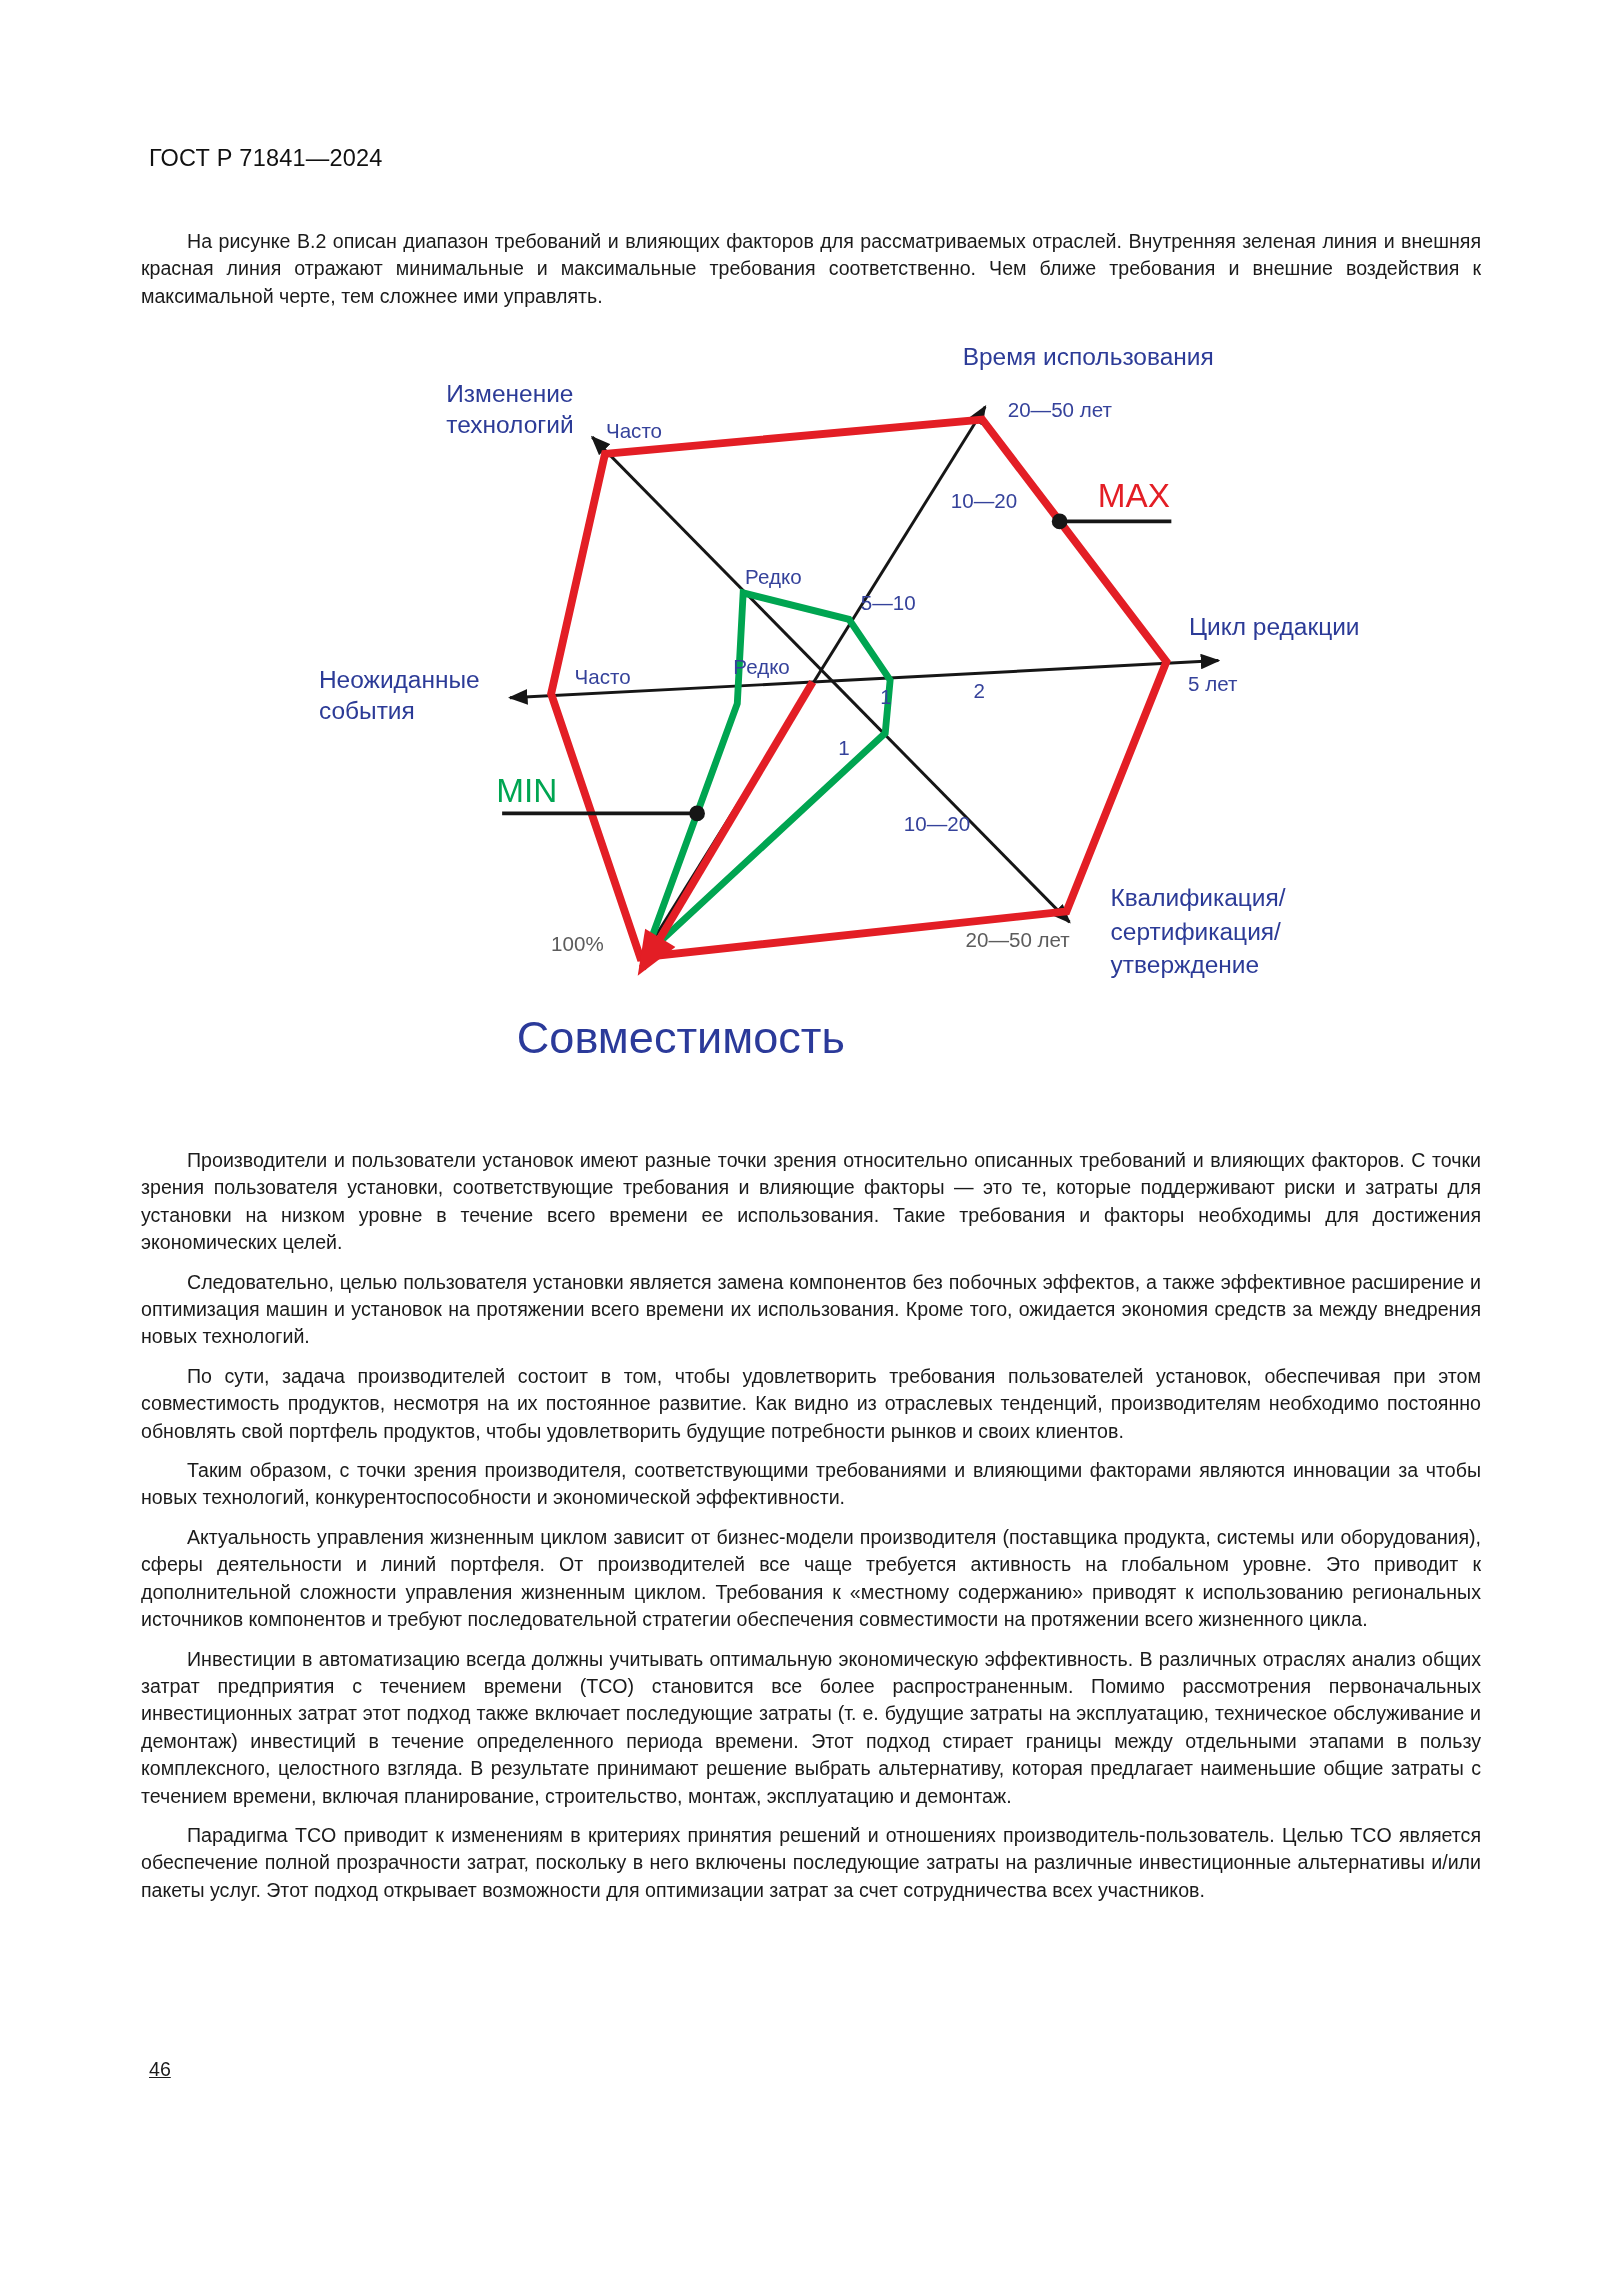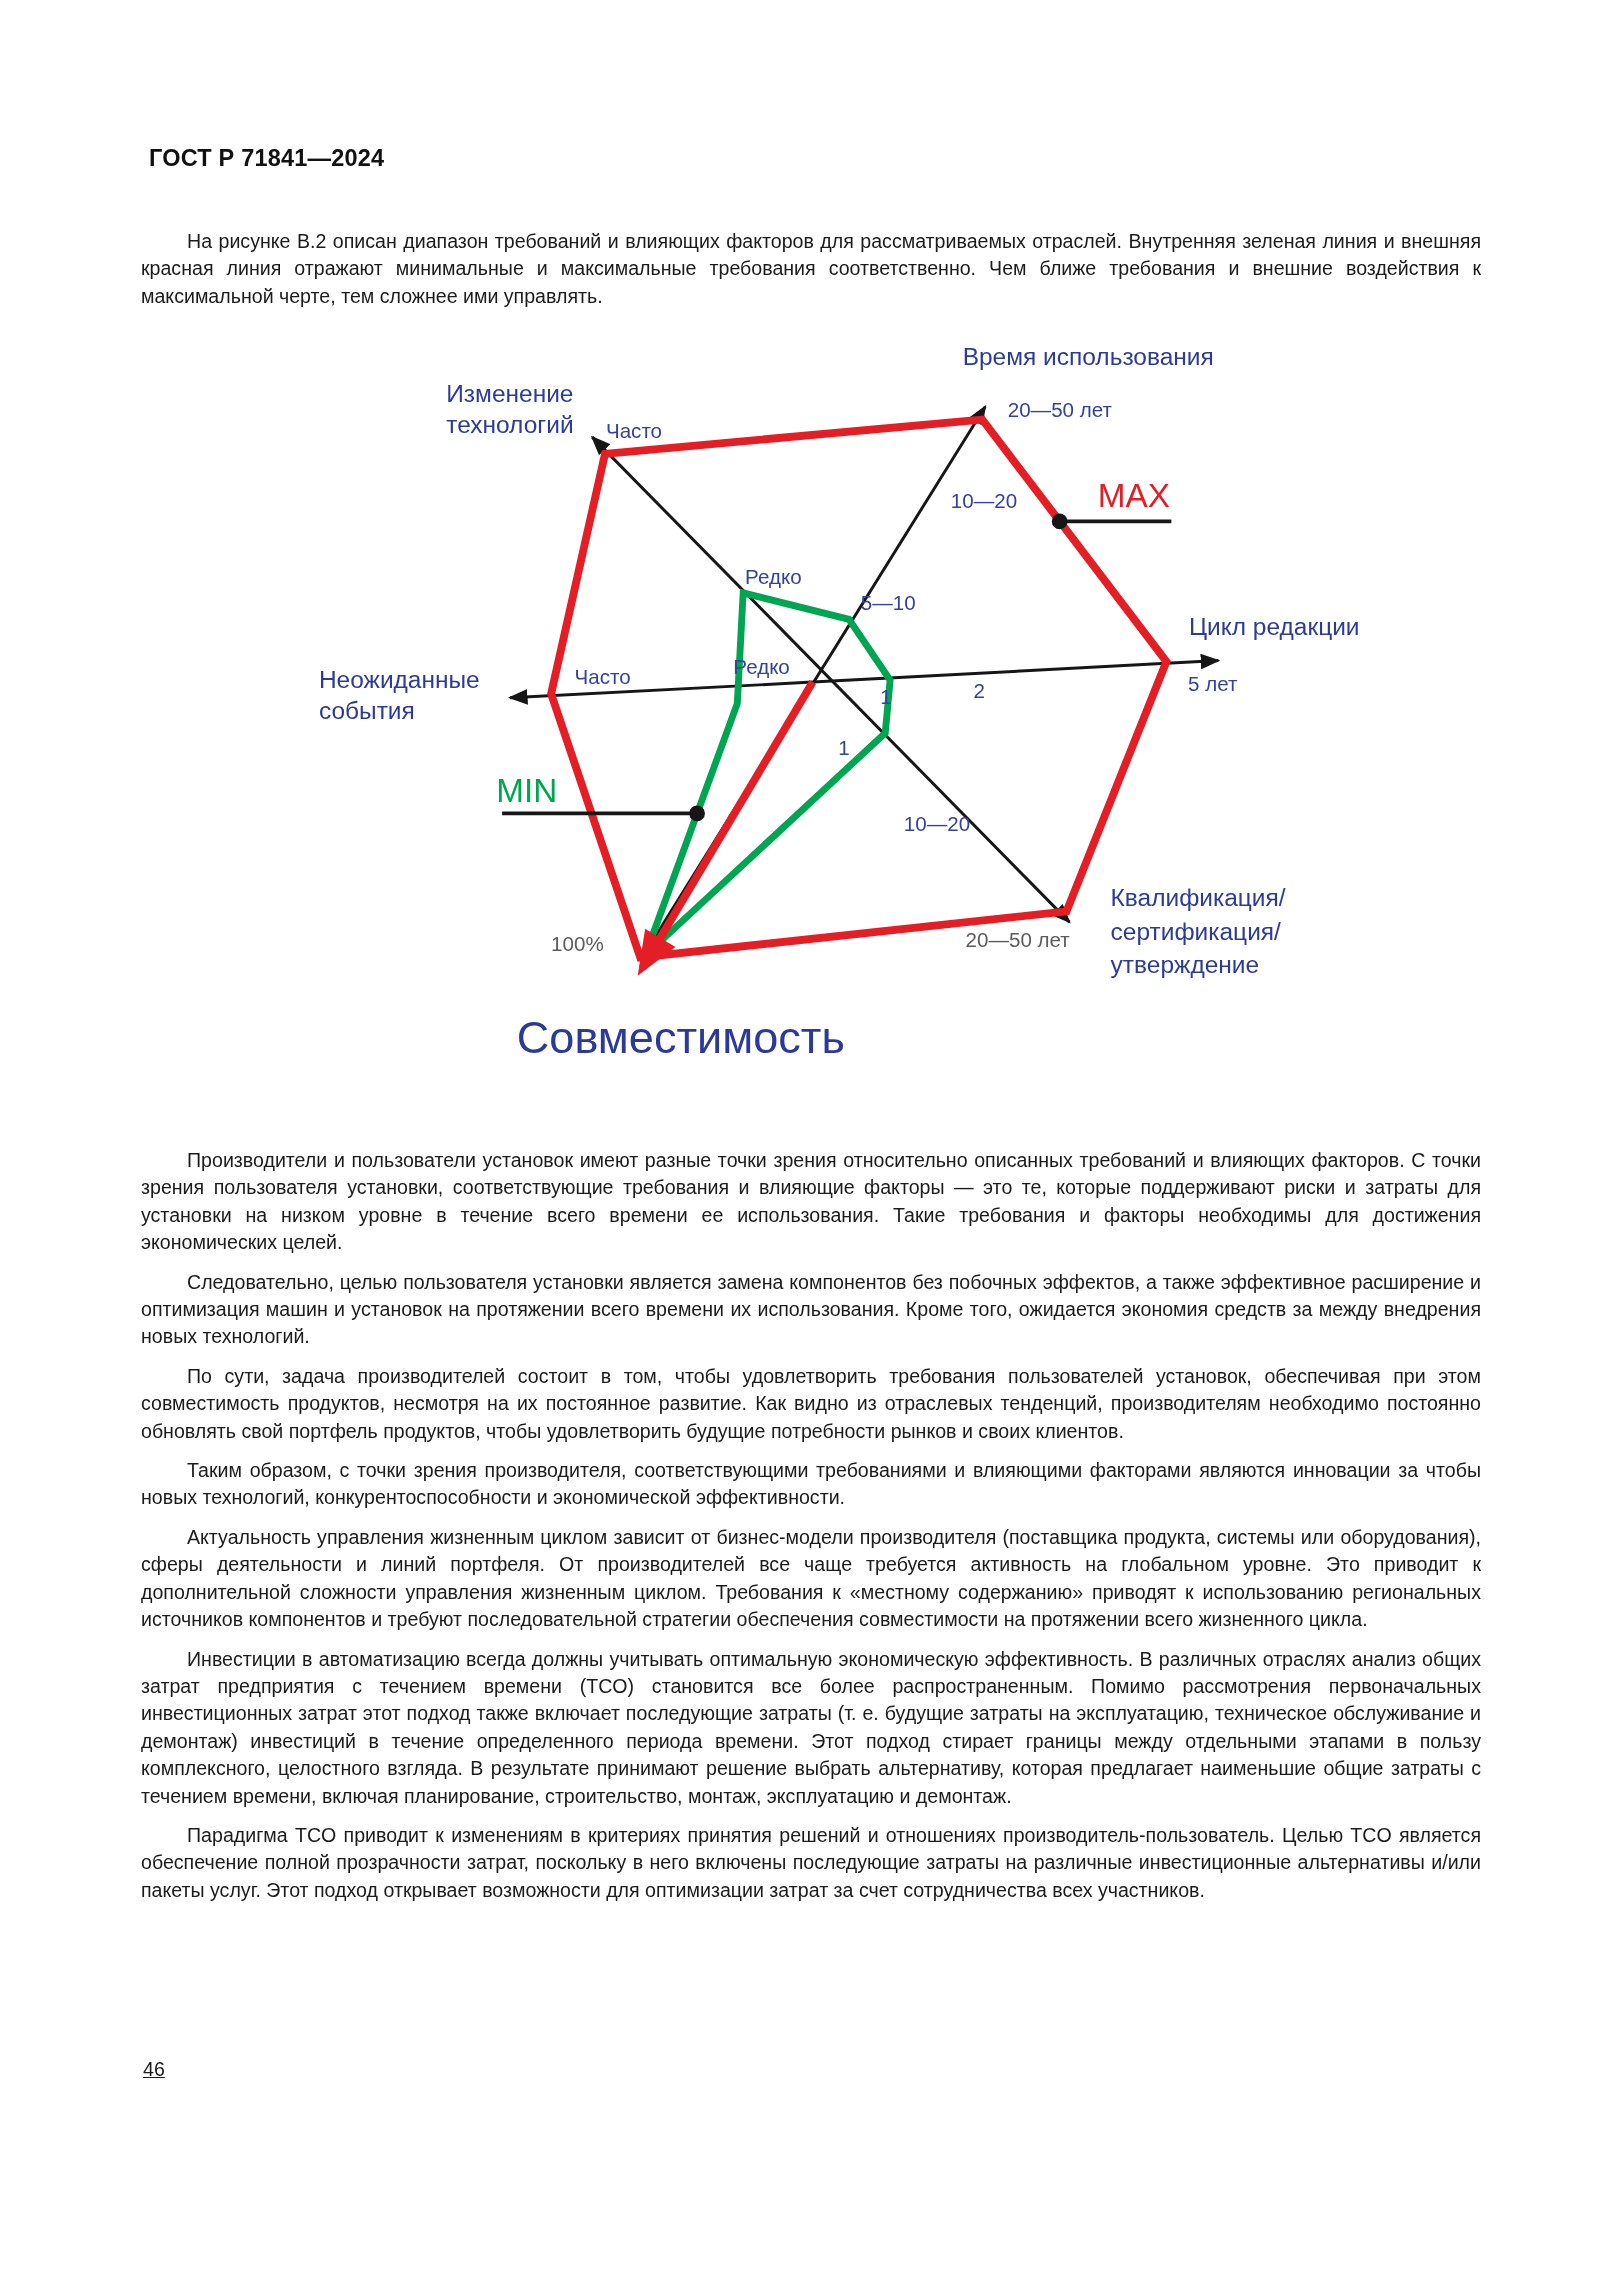--- a/index.html
+++ b/index.html
@@ -7,38 +7,38 @@
     position:relative;
     width:1621px;
     height:2293px;
     background:#ffffff;
     font-family:"Liberation Sans","DejaVu Sans",sans-serif;
     color:#1b1b1b;
     overflow:hidden;
   }
   .doc-header{
     position:absolute;left:149px;top:145px;
-    font-size:23.5px;font-weight:700;letter-spacing:0.2px;color:#111;
+    font-size:23.5px;font-weight:400;letter-spacing:0.2px;color:#111;
   }
   .intro{
     position:absolute;left:129px;top:216px;width:1364px;
     font-size:19.6px;line-height:27.4px;text-align:justify;
   }
   .intro p, .bodytext p{margin:12px;text-indent:46px;}
   .figure-svg{position:absolute;left:265px;top:328px;}
   .fig-caption{
     position:absolute;left:129px;top:1080px;width:1364px;
     text-align:center;font-size:19.6px;color:#1b1b1b;
   }
   .bodytext{
     position:absolute;left:129px;top:1135px;width:1364px;
     font-size:19.6px;line-height:27.4px;text-align:justify;
   }
   .page-number{
-    position:absolute;left:143px;top:2058px;
+    position:absolute;left:149px;top:2058px;
     font-size:19.6px;color:#1b1b1b;text-decoration:underline;
   }
   
   text{font-family:"Liberation Sans","DejaVu Sans",sans-serif;}
   .ax-title{font-size:25px;fill:#2c3b97;}
   .tick{font-size:21px;fill:#35429b;}
   .tick-gray{font-size:21px;fill:#5c5c5c;}
   .lbl-max{font-size:34px;fill:#e31e25;}
   .lbl-min{font-size:34px;fill:#00a551;}
   .compat-title{font-size:46px;fill:#2b3a9a;}

